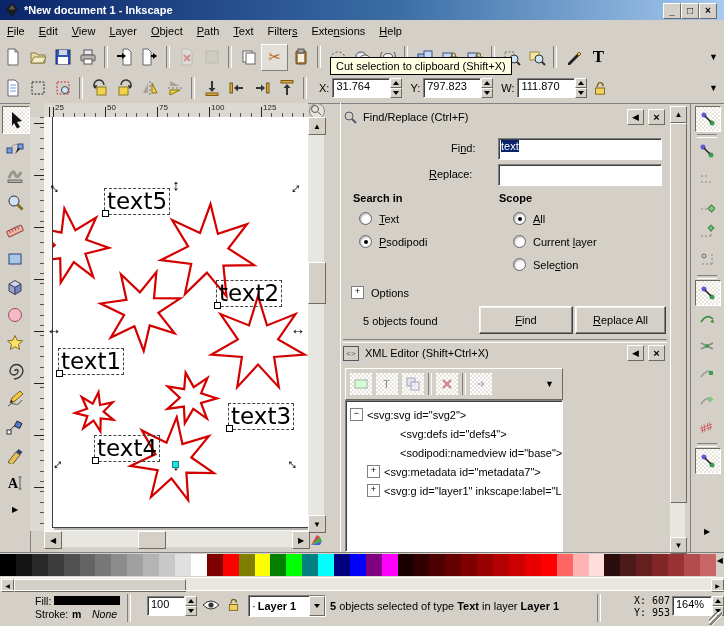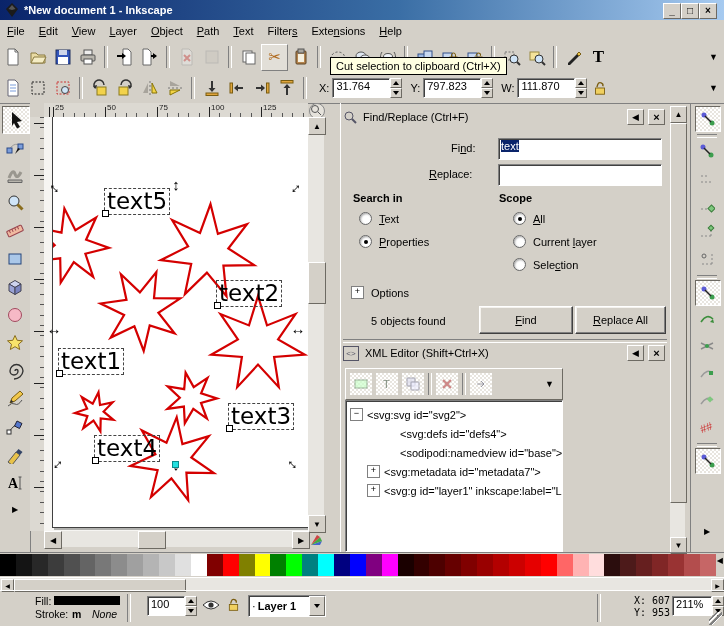--- a/index.html
+++ b/index.html
@@ -386,21 +386,21 @@
       </div>
     <div class="btn">
         <svg width="16" height="16" viewBox="0 0 18 18">
           <rect x="4" y="9" width="10" height="7" fill="#f0d060" stroke="#7a5d10"></rect>
           <path d="M6 9V6a3 3 0 0 1 6 0" fill="none" stroke="#7a5d10" stroke-width="1.5" transform="rotate(18 9 7)"></path>
         </svg>
       </div>
     <span class="overflow-arrow">▼</span>
   </div>
 
-  <div class="abs tooltip"><span>Cut selection to clipboard (Ctrl+X)</span></div>
+  <div class="abs tooltip"><span>Cut selection to clipboard (Shift+X)</span></div>
 
   <div class="abs toolbox">
     <div class="tool-btn pressed checker" style="top:3px">
         <svg width="18" height="18" viewBox="0 0 18 18">
           <path d="M5 1l10 9-5 1 3 5-3 1.5-3-5.5-2 3z" fill="#111"></path>
         </svg>
       </div>
     <div class="tool-btn" style="top:31px">
         <svg width="18" height="18" viewBox="0 0 18 18">
           <path d="M3 12C7 5 12 5 16 9" stroke="#999" fill="none"></path>
@@ -587,39 +587,39 @@
       <span class="abs" style="left:86px;top:62px"><span></span><span class="u">R</span><span>eplace:</span></span>
       <div class="abs sunken" style="left:155px;top:58px;width:158px;height:18px;padding:1px 2px"><span></span></div>
       <span class="abs label-b" style="left:10px;top:86px">Search in</span>
       <span class="abs label-b" style="left:156px;top:86px">Scope</span>
       <div class="radio-row" style="left:16px;top:106px">
           <span class="radio"></span>
           <span><span></span><span class="u">T</span><span>ext</span></span>
         </div>
       <div class="radio-row" style="left:16px;top:129px">
           <span class="radio checked"></span>
-          <span><span></span><span class="u">P</span><span>roperties</span></span>
+          <span><span></span><span class="u">P</span><span>sodipodi</span></span>
         </div>
       <div class="radio-row" style="left:170px;top:106px">
           <span class="radio checked"></span>
           <span><span></span><span class="u">A</span><span>ll</span></span>
         </div>
       <div class="radio-row" style="left:170px;top:129px">
           <span class="radio"></span>
           <span><span>Current </span><span class="u">l</span><span>ayer</span></span>
         </div>
       <div class="radio-row" style="left:170px;top:152px">
           <span class="radio"></span>
           <span><span>Sele</span><span class="u">c</span><span>tion</span></span>
         </div>
       <div class="radio-row" style="left:8px;top:180px">
           <span class="expander-box">+</span>
           <span>Options</span>
         </div>
-      <span class="abs" style="left:28px;top:209px">5 objects found</span>
+      <span class="abs" style="left:20px;top:209px">5 objects found</span>
       <div class="push-btn" style="left:232px;top:200px;width:89px;height:26px">
           <span><span></span><span class="u">R</span><span>eplace All</span></span>
         </div>
       <div class="push-btn" style="left:136px;top:200px;width:92px;height:26px">
           <span><span></span><span class="u">F</span><span>ind</span></span>
         </div>
       <div class="abs" style="left:0;top:233px;width:324px;height:2px;border-top:1px solid #808080;border-bottom:1px solid #fff"></div>
     </div>
 
     <div class="panel" style="top:239px;height:210px">
@@ -879,26 +879,29 @@
           <rect x="4" y="9" width="10" height="7" fill="#f0d060" stroke="#7a5d10"></rect>
           <path d="M6 9V6a3 3 0 0 1 6 0" fill="none" stroke="#7a5d10" stroke-width="1.5" transform="rotate(18 9 7)"></path>
         </svg></div>
     <div class="abs sunken" style="left:248px;top:4px;width:76px;height:20px;display:flex;align-items:center">
       <span style="margin-left:3px">·</span>
       <span style="margin-left:2px;font-weight:bold">Layer 1</span>
       <div class="bevel-out" style="margin-left:auto;width:14px;height:18px;display:flex;align-items:center;justify-content:center">
           <span class="tri-down"></span>
         </div>
     </div>
+    <div class="abs" style="left:330px;top:9px;width:266px;white-space:nowrap;overflow:hidden">
+      <span class="label-b">5</span><span> objects selected of type </span><span class="label-b">Text</span><span> in layer </span><span class="label-b">Layer 1</span>
+    </div>
     <div class="vsep" style="left:597px;top:3px;height:28px"></div>
     <span class="sb-label mono" style="left:602px;top:4px"><span>X:</span>&nbsp;<span>607.19</span></span>
     <span class="sb-label mono" style="left:602px;top:16px"><span>Y:</span>&nbsp;<span>953.21</span></span>
     <span class="sb-label" style="left:660px;top:9px">Z:</span>
     <div class="abs numfield" style="left:672px;top:5px">
-        <div class="numinput" style="width:32px">211%</div>
+        <div class="numinput" style="width:32px">164%</div>
         <div class="spin" style="height:20px">
           <div class="bevel-out">
             <span class="tri-up"></span>
           </div>
           <div class="bevel-out">
             <span class="tri-down"></span>
           </div>
         </div>
       </div>
     <div class="grip"></div>

